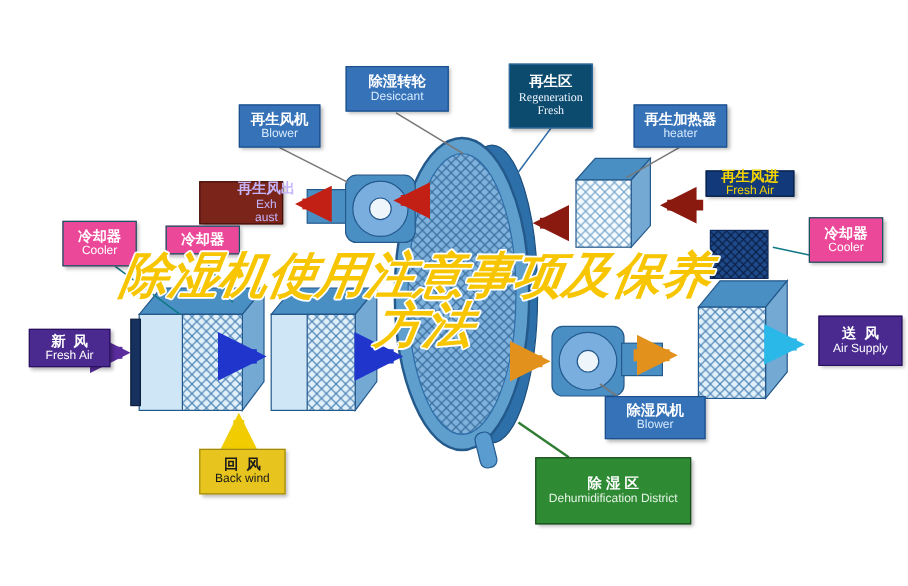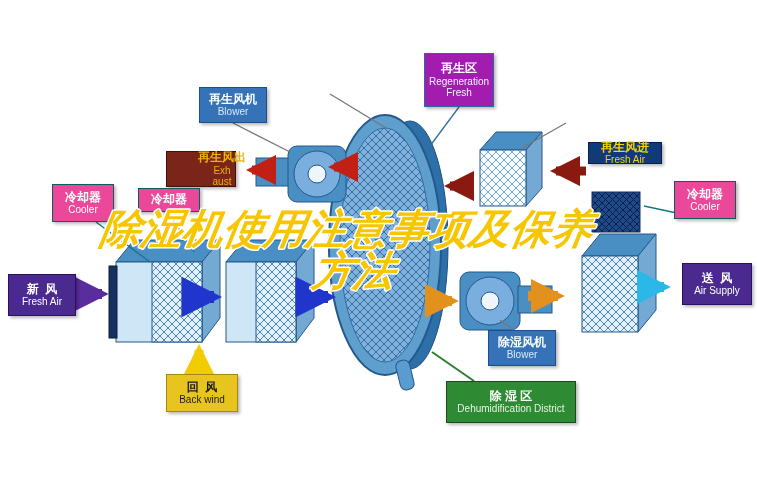--- a/index.html
+++ b/index.html
@@ -7,25 +7,25 @@
          font-family:"Liberation Sans", sans-serif;}
   .layer{position:absolute;left:0;top:0;width:757px;height:488px;}
   .lbl{position:absolute;box-sizing:border-box;display:flex;flex-direction:column;
        justify-content:center;align-items:center;text-align:center;line-height:1.12;
        border:1px solid rgba(0,0,0,.38);box-shadow:2px 2px 3px rgba(0,0,0,.28);padding:1px 2px;
        z-index:2;}
   .lbl .zh{font-weight:bold;font-size:12px;white-space:pre;}
   .lbl .en{font-size:10px;word-break:break-word;}
   .c-blue{background:#3572b8;color:#ffffff;border-color:#1d4f8a;}
   .c-blue .en{color:#d8eafc;}
-  .c-blue2{background:#a21caf;color:#ffffff;border-color:#2a6aa0;}
+  .c-blue2{background:#0c4a6e;color:#ffffff;border-color:#2a6aa0;font-family:Liberation Serif, serif;}
   .c-blue2 .en{color:#eef6ff;}
   .c-teal{background:#ec4899;color:#ffffff;border-color:#0c5a62;}
   .c-navy{background:#123a7a;color:#f5d400;border-color:#081f44;}
-  .c-brick{background:#7a241a;color:#eab308;border-color:#44100a;padding-left:44px;}
+  .c-brick{background:#7a241a;color:#c4b5fd;border-color:#44100a;padding-left:44px;}
   .c-purple{background:#4a2a8e;color:#ffffff;border-color:#2a1060;}
   .c-yellow{background:#e8c51e;color:#1a1a1a;border-color:#a08a10;}
   .c-green{background:#2f8a34;color:#ffffff;border-color:#1a4a1c;}
   .c-green .en{color:#e4f4e4;}
   .title-layer{z-index:3;pointer-events:none;}
 </style>
 </head>
 <body>
 
 <div class="stage">
@@ -137,31 +137,39 @@
     <line x1="459" y1="107" x2="430" y2="146" stroke="#2f6da8" stroke-width="1.3"></line>
     <line x1="233" y1="123" x2="290" y2="152" stroke="#777777" stroke-width="1.3"></line>
     <line x1="566" y1="123" x2="522" y2="148" stroke="#777777" stroke-width="1.3"></line>
     <line x1="96" y1="222" x2="150" y2="262" stroke="#0f7a86" stroke-width="1.3"></line>
     <line x1="168" y1="212" x2="194" y2="252" stroke="#0f7a86" stroke-width="1.3"></line>
     <line x1="700" y1="218" x2="644" y2="206" stroke="#0f7a86" stroke-width="1.3"></line>
     <line x1="514" y1="330" x2="500" y2="320" stroke="#777777" stroke-width="1.3"></line>
     <line x1="474" y1="381" x2="432" y2="352" stroke="#2e7d32" stroke-width="2"></line>
   </svg>
 
+  <div class="lbl c-blue" style="left:288px;top:55px;width:86px;height:38px">
+    <span class="zh">除湿转轮</span>
+    <span class="en">Desiccant</span>
+  </div>
 
   <div class="lbl c-blue2" style="left:424px;top:53px;width:70px;height:54px">
     <span class="zh">再生区</span>
     <span class="en">Regeneration Fresh</span>
   </div>
 
   <div class="lbl c-blue" style="left:199px;top:87px;width:68px;height:36px">
     <span class="zh">再生风机</span>
     <span class="en">Blower</span>
   </div>
 
+  <div class="lbl c-blue" style="left:528px;top:87px;width:78px;height:36px">
+    <span class="zh">再生加热器</span>
+    <span class="en">heater</span>
+  </div>
 
   <div class="lbl c-brick" style="left:166px;top:151px;width:70px;height:36px">
     <span class="zh">再生风出</span>
     <span class="en">Exhaust</span>
   </div>
 
   <div class="lbl c-navy" style="left:588px;top:142px;width:74px;height:22px">
     <span class="zh">再生风进</span>
     <span class="en">Fresh Air</span>
   </div>
@@ -173,41 +181,41 @@
 
   <div class="lbl c-teal" style="left:138px;top:188px;width:62px;height:24px">
     <span class="zh">冷却器</span>
   </div>
 
   <div class="lbl c-teal" style="left:674px;top:181px;width:62px;height:38px">
     <span class="zh">冷却器</span>
     <span class="en">Cooler</span>
   </div>
 
-  <div class="lbl c-purple" style="left:8px;top:274px;width:68px;height:42px">
+  <div class="lbl c-purple" style="left:24px;top:274px;width:68px;height:32px">
     <span class="zh">新  风</span>
     <span class="en">Fresh Air</span>
   </div>
 
   <div class="lbl c-purple" style="left:682px;top:263px;width:70px;height:42px">
     <span class="zh">送  风</span>
     <span class="en">Air Supply</span>
   </div>
 
   <div class="lbl c-yellow" style="left:166px;top:374px;width:72px;height:38px">
     <span class="zh">回  风</span>
     <span class="en">Back wind</span>
   </div>
 
-  <div class="lbl c-blue" style="left:488px;top:330px;width:68px;height:36px">
+  <div class="lbl c-blue" style="left:504px;top:330px;width:84px;height:36px">
     <span class="zh">除湿风机</span>
     <span class="en">Blower</span>
   </div>
 
-  <div class="lbl c-green" style="left:446px;top:381px;width:130px;height:42px">
+  <div class="lbl c-green" style="left:446px;top:381px;width:130px;height:56px">
     <span class="zh">除 湿 区</span>
     <span class="en">Dehumidification District</span>
   </div>
 
   <svg class="layer title-layer" viewBox="0 0 757 488">
     <g transform="translate(383 0) skewX(-9) translate(-383 0)" font-family="Liberation Sans, sans-serif" font-weight="bold" font-style="italic" fill="#f7c600" stroke="#ffffff" stroke-width="3" stroke-linejoin="round" paint-order="stroke" text-anchor="middle">
       <text x="383" y="243" font-size="41">除湿机使用注意事项及保养</text>
       <text x="397" y="285" font-size="41">方法</text>
     </g>
   </svg>

